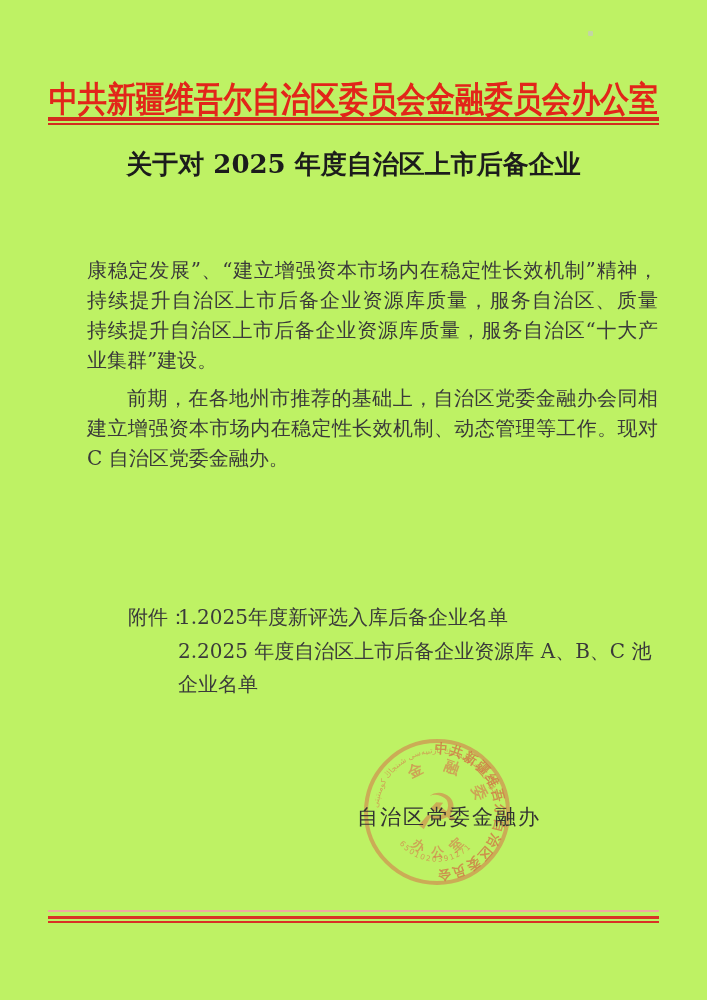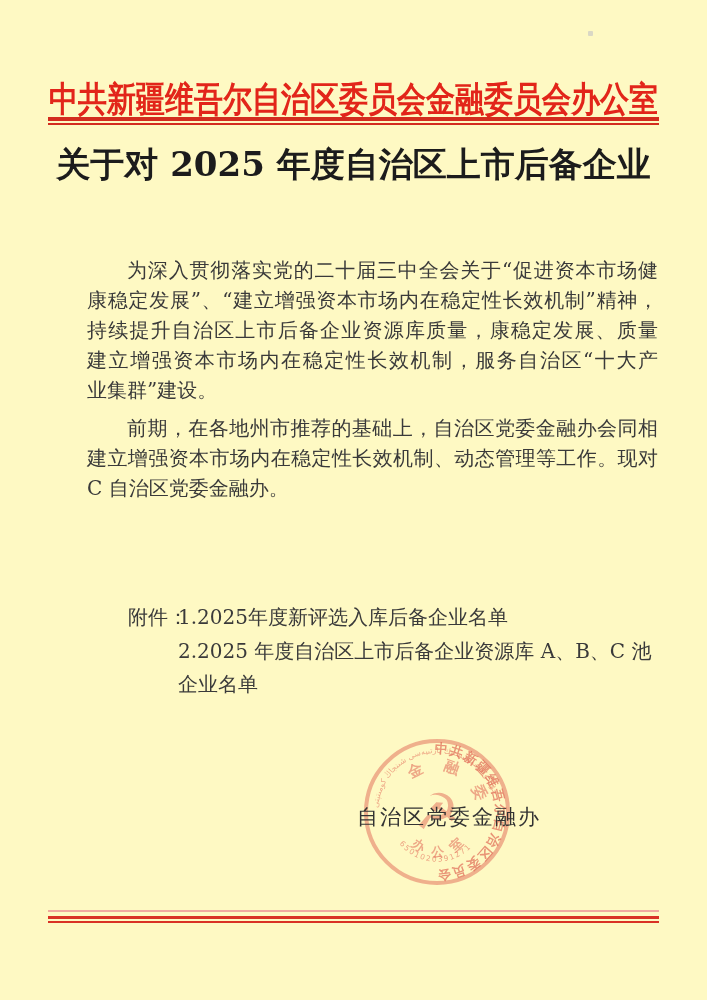--- a/index.html
+++ b/index.html
@@ -1,34 +1,34 @@
 <!DOCTYPE html>
 <html><head>
 <meta charset="utf-8">
 <style>
   html,body{margin:0;padding:0;background:#ffffff;}
   .page{
-    position:relative;width:707px;height:1000px;margin:0 auto;background:#fef9c3;
+    position:relative;width:707px;height:1000px;margin:0 auto;background:#bef264;
     font-family:"DejaVu Serif","Liberation Serif",serif;color:#383838;overflow:hidden;
   }
   
   .speck{position:absolute;left:588px;top:31px;width:5px;height:5px;background:#c6c6c6;opacity:.65;border-radius:1px;}
   
   .org-name{
     position:absolute;left:0;top:76px;width:707px;text-align:center;
     font-size:29px;font-weight:bold;color:#e2251a;white-space:nowrap;
     transform:scaleY(1.2);transform-origin:center top;letter-spacing:0px;
   }
   .rule{position:absolute;left:48px;width:611px;background:#d32c1e;}
   .rule-thick{top:117px;height:4px;}
   .rule-thin{top:123px;height:2px;}
   
   .doc-title{
     position:absolute;left:0;top:149px;width:707px;text-align:center;
-    font-size:34px;font-weight:bold;color:#1c1c1c;line-height:31px;
+    font-size:26px;font-weight:bold;color:#1c1c1c;line-height:31px;
   }
   
   .body-block{position:absolute;left:87px;top:255px;width:571px;font-size:20px;line-height:30px;color:#3a3a3a;}
   .para{margin:0 0 8px 0;}
   .line{text-align:justify;text-align-last:justify;text-justify:inter-character;white-space:normal;}
   .line.ind{text-indent:40px;}
   .line.end{text-align:center;text-align-last:left;}
   
   .attach{position:absolute;left:128px;top:601px;font-size:20px;line-height:33px;color:#3a3a3a;}
   .attach-row{white-space:nowrap;}
@@ -55,24 +55,23 @@
   <div class="org-name">中共新疆维吾尔自治区委员会金融委员会办公室</div>
   <div class="rule rule-thick"></div>
   <div class="rule rule-thin"></div>
 
   <div class="doc-title">
     <div>关于对 2025 年度自治区上市后备企业</div>
   </div>
 
   <div class="body-block">
     <div class="para">
-      <div class="line ind">为深入贯彻落实党的二十届三中全会关于“促进资本市场健</div>
       <div class="line">康稳定发展”、“建立增强资本市场内在稳定性长效机制”精神，</div>
-      <div class="line">持续提升自治区上市后备企业资源库质量，康稳定发展、质量</div>
-      <div class="line">建立增强资本市场内在稳定性长效机制，服务自治区“十大产</div>
+      <div class="line">持续提升自治区上市后备企业资源库质量，服务自治区、质量</div>
+      <div class="line">持续提升自治区上市后备企业资源库质量，服务自治区“十大产</div>
       <div class="line end">业集群”建设。</div>
     </div>
     <div class="para">
       <div class="line ind">前期，在各地州市推荐的基础上，自治区党委金融办会同相</div>
       <div class="line">建立增强资本市场内在稳定性长效机制、动态管理等工作。现对</div>
       <div class="line end">C 自治区党委金融办。</div>
     </div>
   </div>
 
   <div class="attach">

